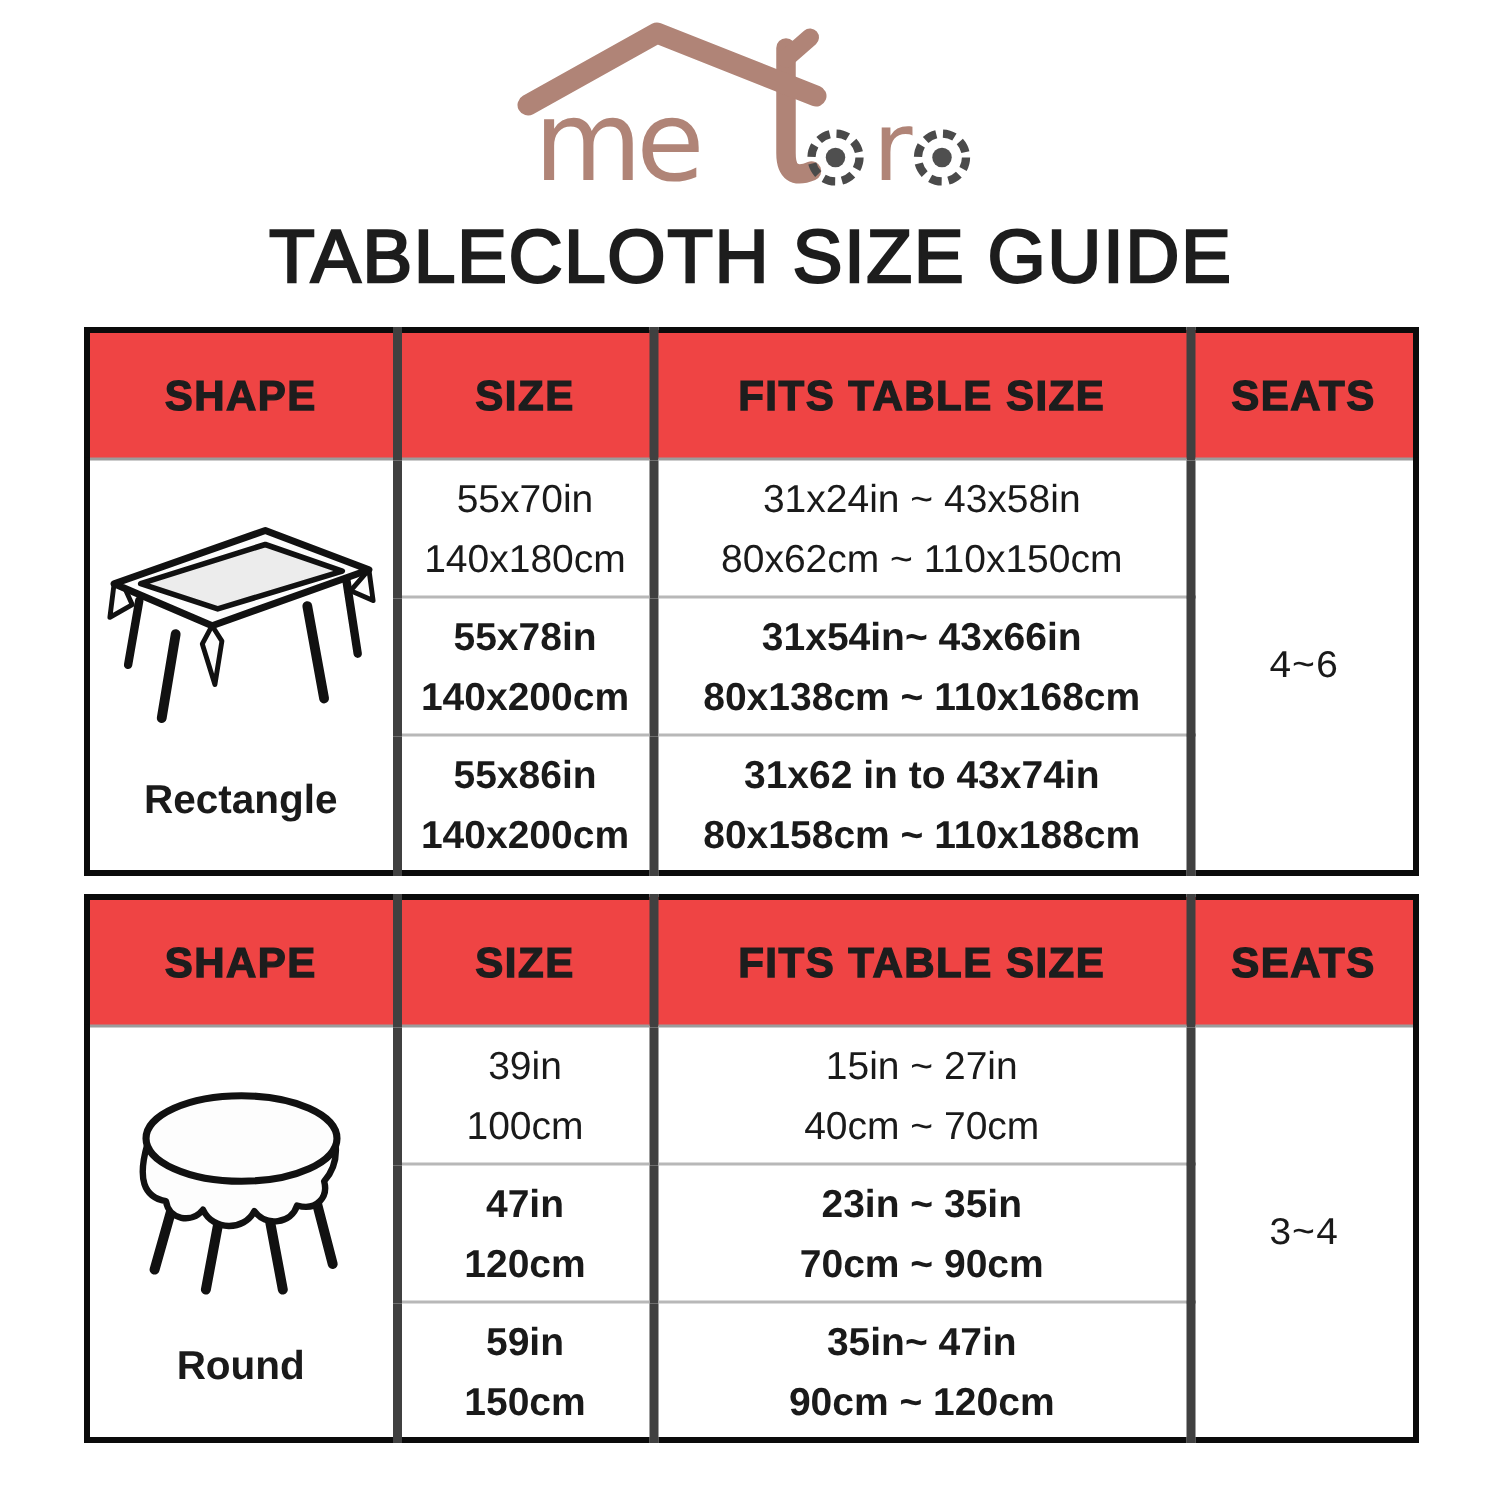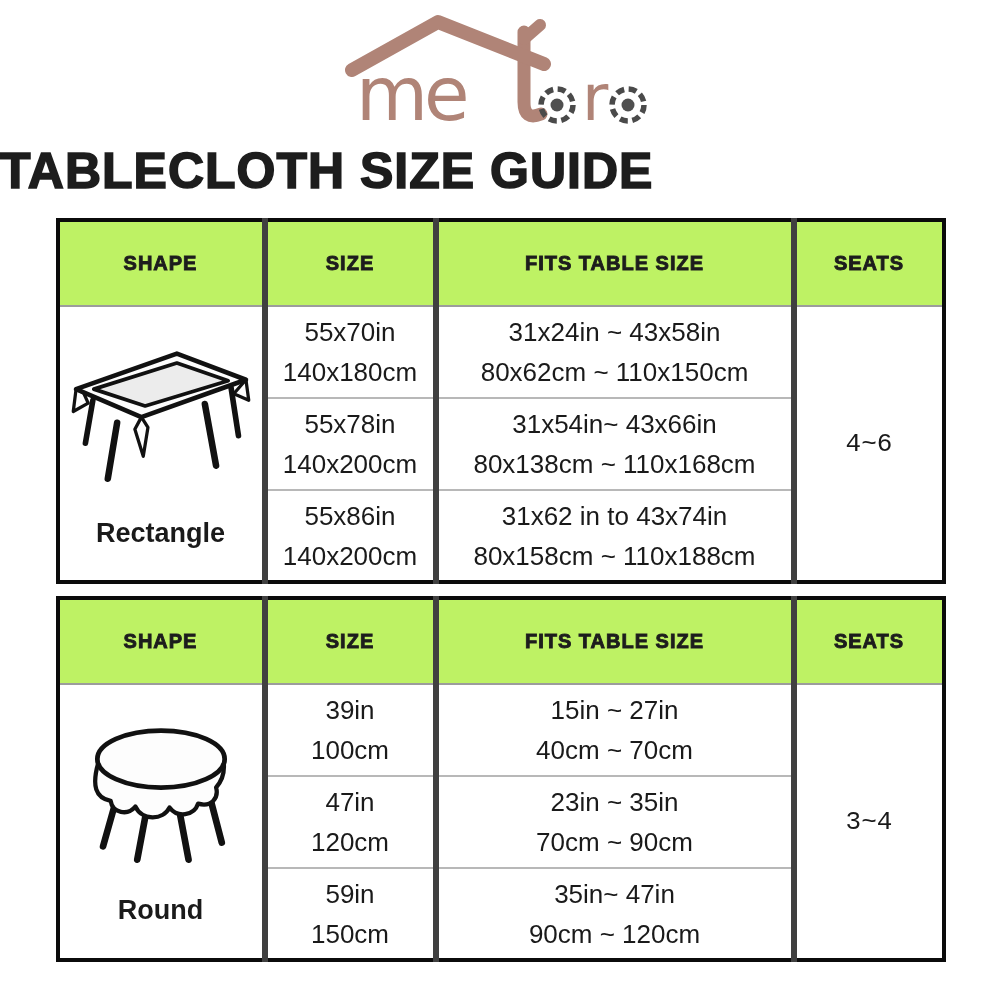--- a/index.html
+++ b/index.html
@@ -14,62 +14,63 @@
 
   
   .logo-wrap {
     padding-top: 8px;
     display: flex; justify-content: center;
     height: 140px;
   }
 
   
   .main-title {
+    text-align: center;
     font-size: 50px;
-    font-weight: 700;
+    font-weight: 400;
     letter-spacing: 1px;
     color: #1d1d1d;
     -webkit-text-stroke: 1.6px #1d1d1d;
     margin-top: 2px;
     line-height: 58px;
   }
 
   
   table.size-table {
     width: 886px;
     margin: 18px auto 0 auto;
     border-collapse: collapse;
     table-layout: fixed;
     border: 4px solid #0b0b0b;
     background: #ffffff;
   }
   table.size-table + table.size-table { margin-top: 12px; }
 
   .size-table th {
     height: 86px;
-    background: #bef264;
-    font-size: 20px;
+    background: #ef4444;
+    font-size: 28px;
     font-weight: 900;
     letter-spacing: 1px;
     color: #1d1d1d;
     -webkit-text-stroke: 0.9px #1d1d1d;
     border-bottom: 2px solid #9c9c9c;
     text-align: center;
     vertical-align: middle;
   }
   .size-table td {
     height: 92px;
     font-size: 26px;
     text-align: center;
     vertical-align: middle;
     line-height: 40px;
     color: #1a1a1a;
   }
   .col-divider { border-left: 6px solid #404040; }
-  .row-divider { border-top: 2px solid #b8b8b8; }
+  .row-divider { border-top: 2px solid #b8b8b8; font-weight: bold; }
 
   .shape-cell { padding: 6px 4px; }
   .shape-figure { display: flex; flex-direction: column; align-items: center; justify-content: center; gap: 18px; }
   .shape-label { font-weight: bold; font-size: 27px; line-height: 30px; margin-top: 2px; }
   .seats-cell { font-size: 27px; font-family: Liberation Mono, monospace; }
   .cell-line { display: block; }
 </style>
 </head>
 <body>
 

